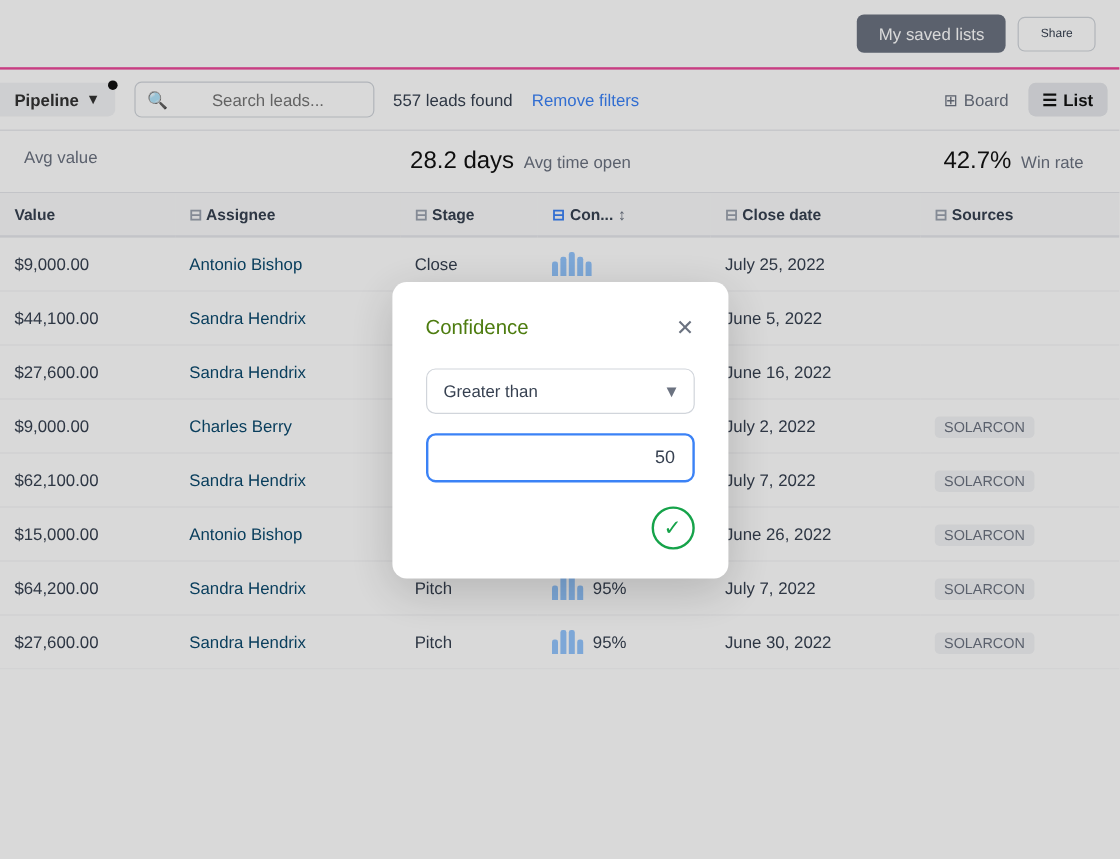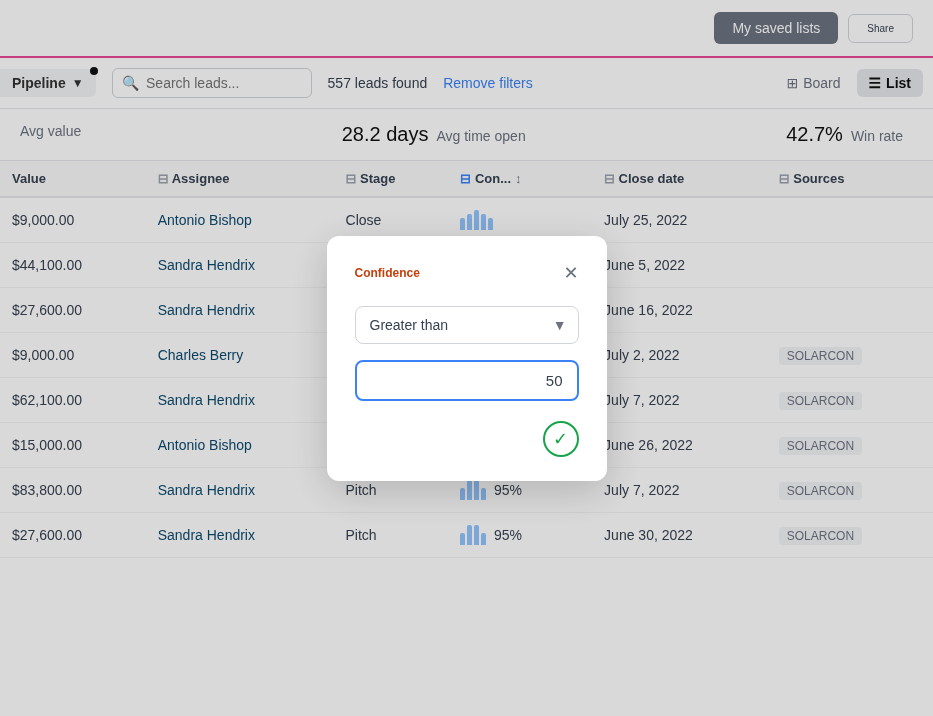--- a/index.html
+++ b/index.html
@@ -70,20 +70,21 @@
       gap: 6px;
       background: #fff;
       width: 200px;
     }
     .search-wrapper input {
       border: none;
       outline: none;
       font-size: 14px;
       color: #c2410c;
       width: 100%;
+      text-align: center;
     }
     .leads-count {
       color: #374151;
       font-size: 14px;
     }
     .remove-filters {
       color: #3b82f6;
       cursor: pointer;
       font-size: 14px;
     }
@@ -164,21 +165,21 @@
       box-shadow: 0 10px 40px rgba(0,0,0,0.18);
       position: relative;
       z-index: 101;
     }
     .modal-header {
       display: flex;
       justify-content: space-between;
       align-items: center;
       margin-bottom: 24px;
     }
-    .modal-title { font-size: 12px; font-weight: 700; color: #c2410c; }
+    .modal-title { font-size: 17px; font-weight: 400; color: #4d7c0f; }
     .modal-close {
       background: none;
       border: none;
       cursor: pointer;
       font-size: 18px;
       color: #6b7280;
       line-height: 1;
     }
     .modal-select-wrapper {
       position: relative;
@@ -408,21 +409,21 @@
               <div class="conf-bar" style="height: 20px;"></div>
               <div class="conf-bar" style="height: 20px;"></div>
               <div class="conf-bar" style="height: 16px;"></div>
             </div>
             <span style="color: rgb(55, 65, 81);">95%</span>
           </td>
           <td>June 26, 2022</td>
           <td><span style="background: rgb(243, 244, 246); padding: 2px 8px; border-radius: 4px; font-size: 12px; color: rgb(107, 114, 128);">SOLARCON</span></td>
         </tr>
         <tr>
-          <td class="value-cell">$83,800.00</td>
+          <td class="value-cell">$64,200.00</td>
           <td class="assignee-cell">Sandra Hendrix</td>
           <td>Pitch</td>
           <td style="display: flex; align-items: center; gap: 8px;">
             <div class="conf-bars">
               <div class="conf-bar" style="height: 12px;"></div>
               <div class="conf-bar" style="height: 20px;"></div>
               <div class="conf-bar" style="height: 20px;"></div>
               <div class="conf-bar" style="height: 12px;"></div>
             </div>
             <span style="color: rgb(55, 65, 81);">95%</span>

